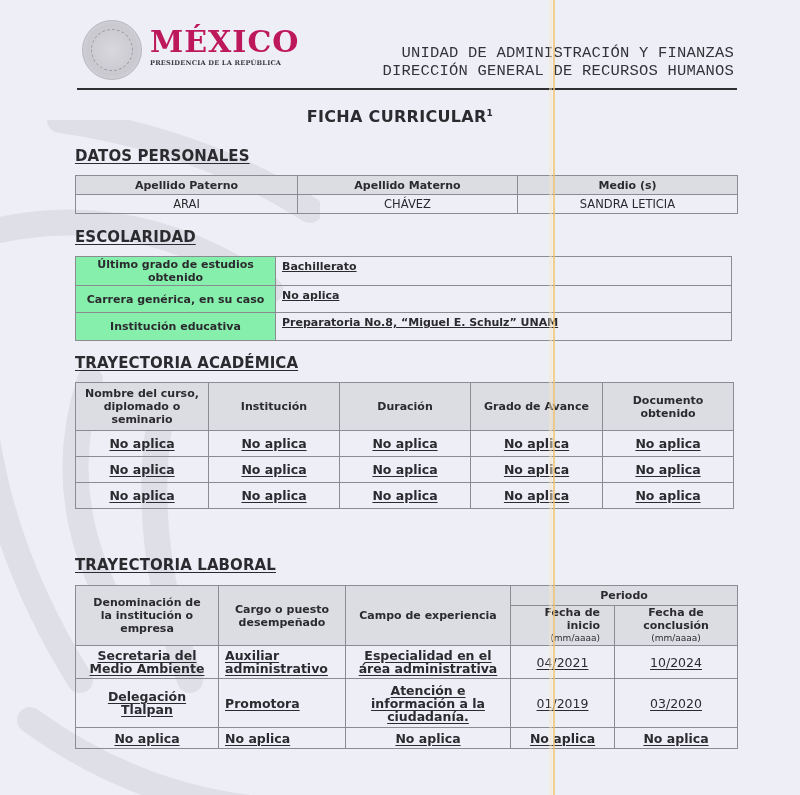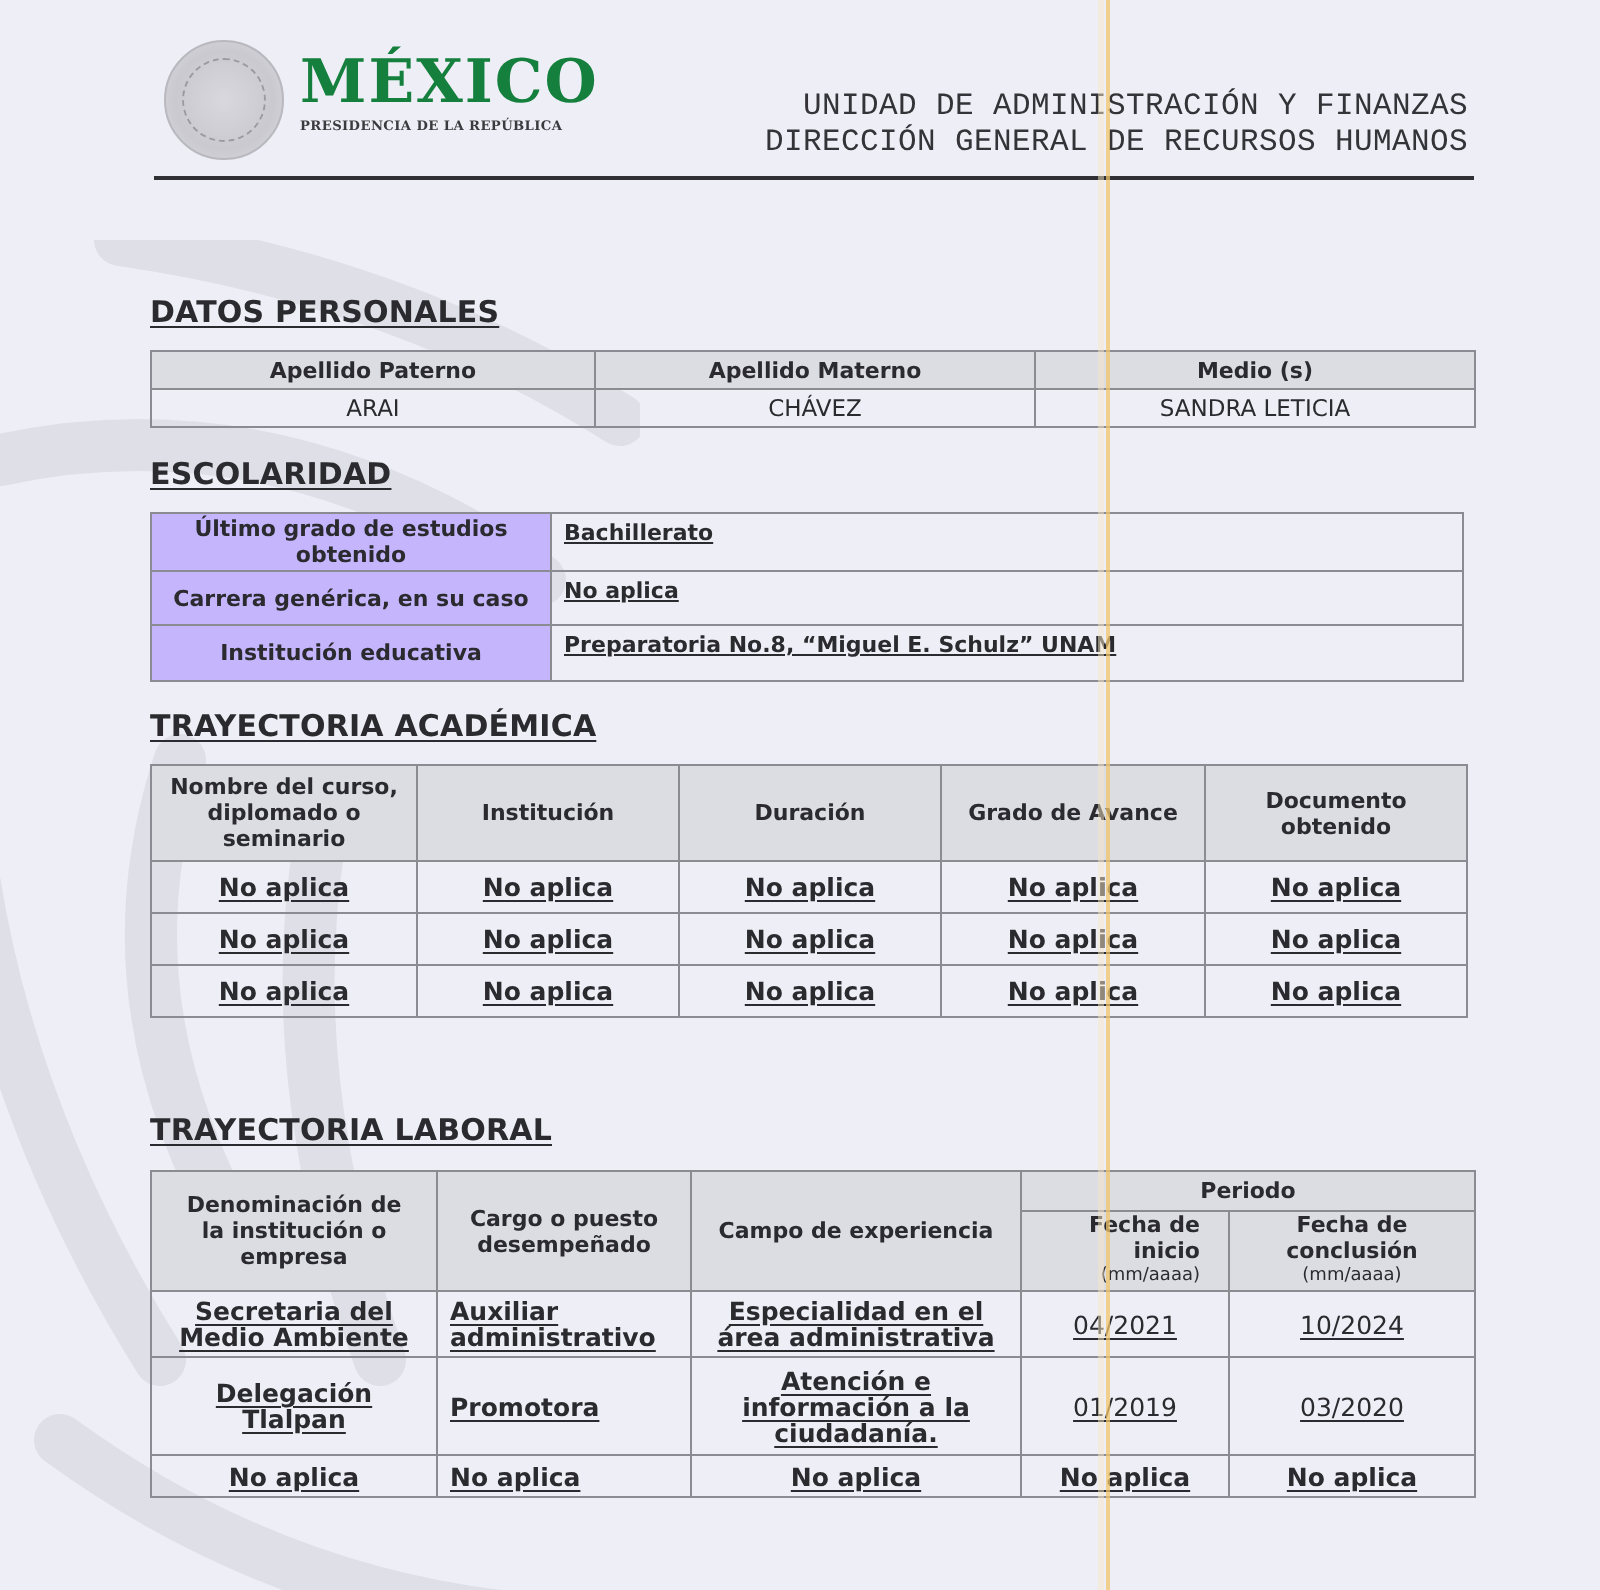--- a/index.html
+++ b/index.html
@@ -17,39 +17,39 @@
 
   
   .scanline { position: absolute; left: 553px; top: 0; width: 2px; height: 795px; background: #f1c46a; opacity: 0.75; }
   .scanline2 { position: absolute; left: 549px; top: 0; width: 3px; height: 795px; background: #f5e8c6; opacity: 0.5; }
 
   
   .seal { position: absolute; left: 82px; top: 20px; width: 60px; height: 60px; border-radius: 50%;
           border: 1px solid #b8b8be; background: radial-gradient(circle, #d8d8de 0%, #c9c9cf 60%, #dcdce2 100%); }
   .seal-inner { position: absolute; left: 8px; top: 8px; width: 42px; height: 42px; border-radius: 50%; border: 1px dashed #9a9aa2; }
   .brand { position: absolute; left: 150px; top: 26px; }
-  .brand-title { font-family: "DejaVu Serif", serif; font-weight: bold; font-size: 30px; letter-spacing: 1px; color: #15803d; line-height: 32px; }
+  .brand-title { font-family: "DejaVu Serif", serif; font-weight: bold; font-size: 30px; letter-spacing: 1px; color: #be185d; line-height: 32px; }
   .brand-sub { font-family: "DejaVu Serif", serif; font-weight: bold; font-size: 6.6px; color: #3b3b3f; letter-spacing: 0.2px; margin-top: 1px; }
   .agency { position: absolute; right: 66px; top: 44px; text-align: right; font-family: Liberation Mono, monospace; font-size: 15.5px; line-height: 18px; color: #333338; letter-spacing: 0.2px; }
   .rule { position: absolute; left: 77px; top: 88px; width: 660px; height: 2px; background: #303034; }
 
   .doc-title { position: absolute; left: 0; width: 800px; top: 107px; text-align: center; font-weight: bold; font-size: 16px; color: #2b2b2f; letter-spacing: 0.3px; }
   .doc-title sup { font-size: 9px; }
 
   .section-heading { position: absolute; left: 75px; font-weight: bold; font-size: 15px; color: #2b2b2f; text-decoration: underline; text-underline-offset: 2px; letter-spacing: 0.1px; }
 
   table { position: absolute; border-collapse: collapse; table-layout: fixed; }
   td, th { border: 1px solid #8b8b92; font-size: 11px; text-align: center; vertical-align: middle; line-height: 13px; color: #2b2b2f; }
   th { background: #dcdce3; font-weight: bold; margin-left: 32px; }
   .plain { font-weight: normal; font-size: 11.5px; }
   .link { font-weight: bold; text-decoration: underline; text-underline-offset: 2px; font-size: 12.5px; }
   .link-date { font-weight: normal; text-decoration: underline; text-underline-offset: 2px; font-size: 12.5px; }
   .small { font-weight: normal; font-size: 9px; }
 
-  .escol td.label { background: #c4b5fd; font-weight: bold; font-size: 11px; margin-top: 19px; }
+  .escol td.label { background: #86efac; font-weight: bold; font-size: 11px; margin-top: 19px; }
   .escol td.val { text-align: left; vertical-align: top; padding: 3px 6px; font-weight: bold; text-decoration: underline; font-size: 11px; }
 </style>
 </head>
 <body>
 
 <div class="page">
 
   <svg class="watermark" viewBox="0 0 380 700">
     <g fill="none" stroke="#dfdfe8" stroke-width="26" stroke-linecap="round">
       <path d="M120 0 Q 260 20 370 90"></path>
@@ -67,20 +67,23 @@
   <div class="brand">
     <div class="brand-title">MÉXICO</div>
     <div class="brand-sub">PRESIDENCIA DE LA REPÚBLICA</div>
   </div>
   <div class="agency">
     <div>UNIDAD DE ADMINISTRACIÓN Y FINANZAS</div>
     <div>DIRECCIÓN GENERAL DE RECURSOS HUMANOS</div>
   </div>
   <div class="rule"></div>
 
+  <div class="doc-title">
+    <span>FICHA CURRICULAR</span><sup>1</sup>
+  </div>
 
   <div class="section-heading" style="top:147px;">DATOS PERSONALES</div>
   <table style="left:75px; top:175px; width:662px;">
     <colgroup>
         <col style="width:222px">
         <col style="width:220px">
         <col style="width:220px">
       </colgroup>
     <tbody>
         <tr style="height:19px;">

